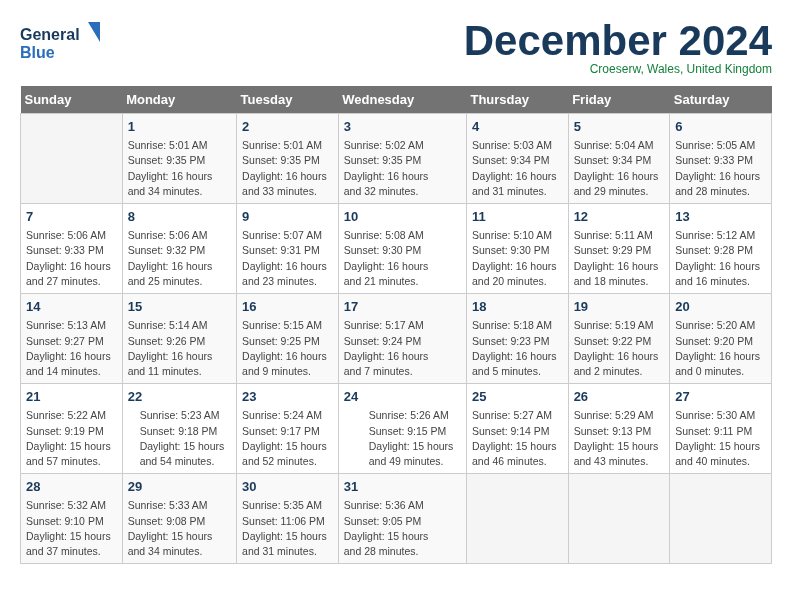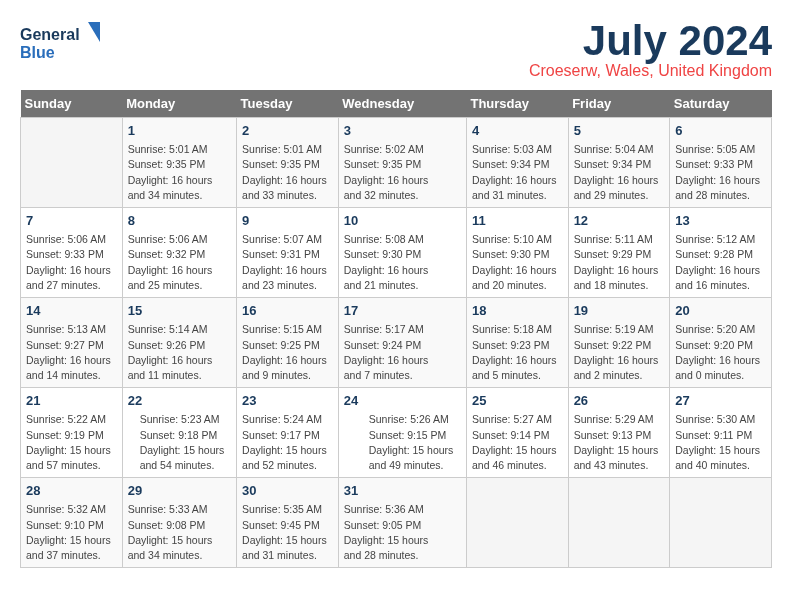--- a/index.html
+++ b/index.html
@@ -23,22 +23,22 @@
     .title-area {
       text-align: right;
     }
     .month-year {
       font-size: 42px;
       font-weight: bold;
       color: #1a3a5c;
       line-height: 1;
     }
     .location {
-      font-size: 16px;
-      color: #ef4444;
+      font-size: 12px;
+      color: #15803d;
       text-align: right;
     }
     table {
       width: 100%;
       border-collapse: collapse;
       font-size: 11px;
     }
     thead tr th {
       background-color: #737373;
       color: #fff;
@@ -82,21 +82,21 @@
 
 <div class="header-section">
   <div class="logo">
     <svg width="80" height="50" viewBox="0 0 80 50" xmlns="http://www.w3.org/2000/svg">
       <text x="0" y="20" font-size="16" font-weight="bold" fill="#1a3a5c" font-family="Arial">General</text>
       <text x="0" y="38" font-size="16" font-weight="bold" fill="#2a6ebb" font-family="Arial">Blue</text>
       <polygon points="68,2 80,2 80,22" fill="#2a6ebb"></polygon>
     </svg>
   </div>
   <div class="title-area">
-    <div class="month-year">July 2024</div>
+    <div class="month-year">December 2024</div>
     <div class="location">Croeserw, Wales, United Kingdom</div>
   </div>
 </div>
 
 <table>
   <thead>
     <tr>
     <th>Sunday</th>
         <th>Monday</th>
         <th>Tuesday</th>
@@ -316,21 +316,21 @@
         <td>
           <span class="day-number">29</span>
           <div class="day-info" style="white-space: pre-line;">Sunrise: 5:33 AM
 Sunset: 9:08 PM
 Daylight: 15 hours
 and 34 minutes.</div>
         </td>
         <td>
           <span class="day-number">30</span>
           <div class="day-info" style="white-space: pre-line;">Sunrise: 5:35 AM
-Sunset: 9:45 PM
+Sunset: 11:06 PM
 Daylight: 15 hours
 and 31 minutes.</div>
         </td>
         <td>
           <span class="day-number">31</span>
           <div class="day-info" style="white-space: pre-line;">Sunrise: 5:36 AM
 Sunset: 9:05 PM
 Daylight: 15 hours
 and 28 minutes.</div>
         </td>

